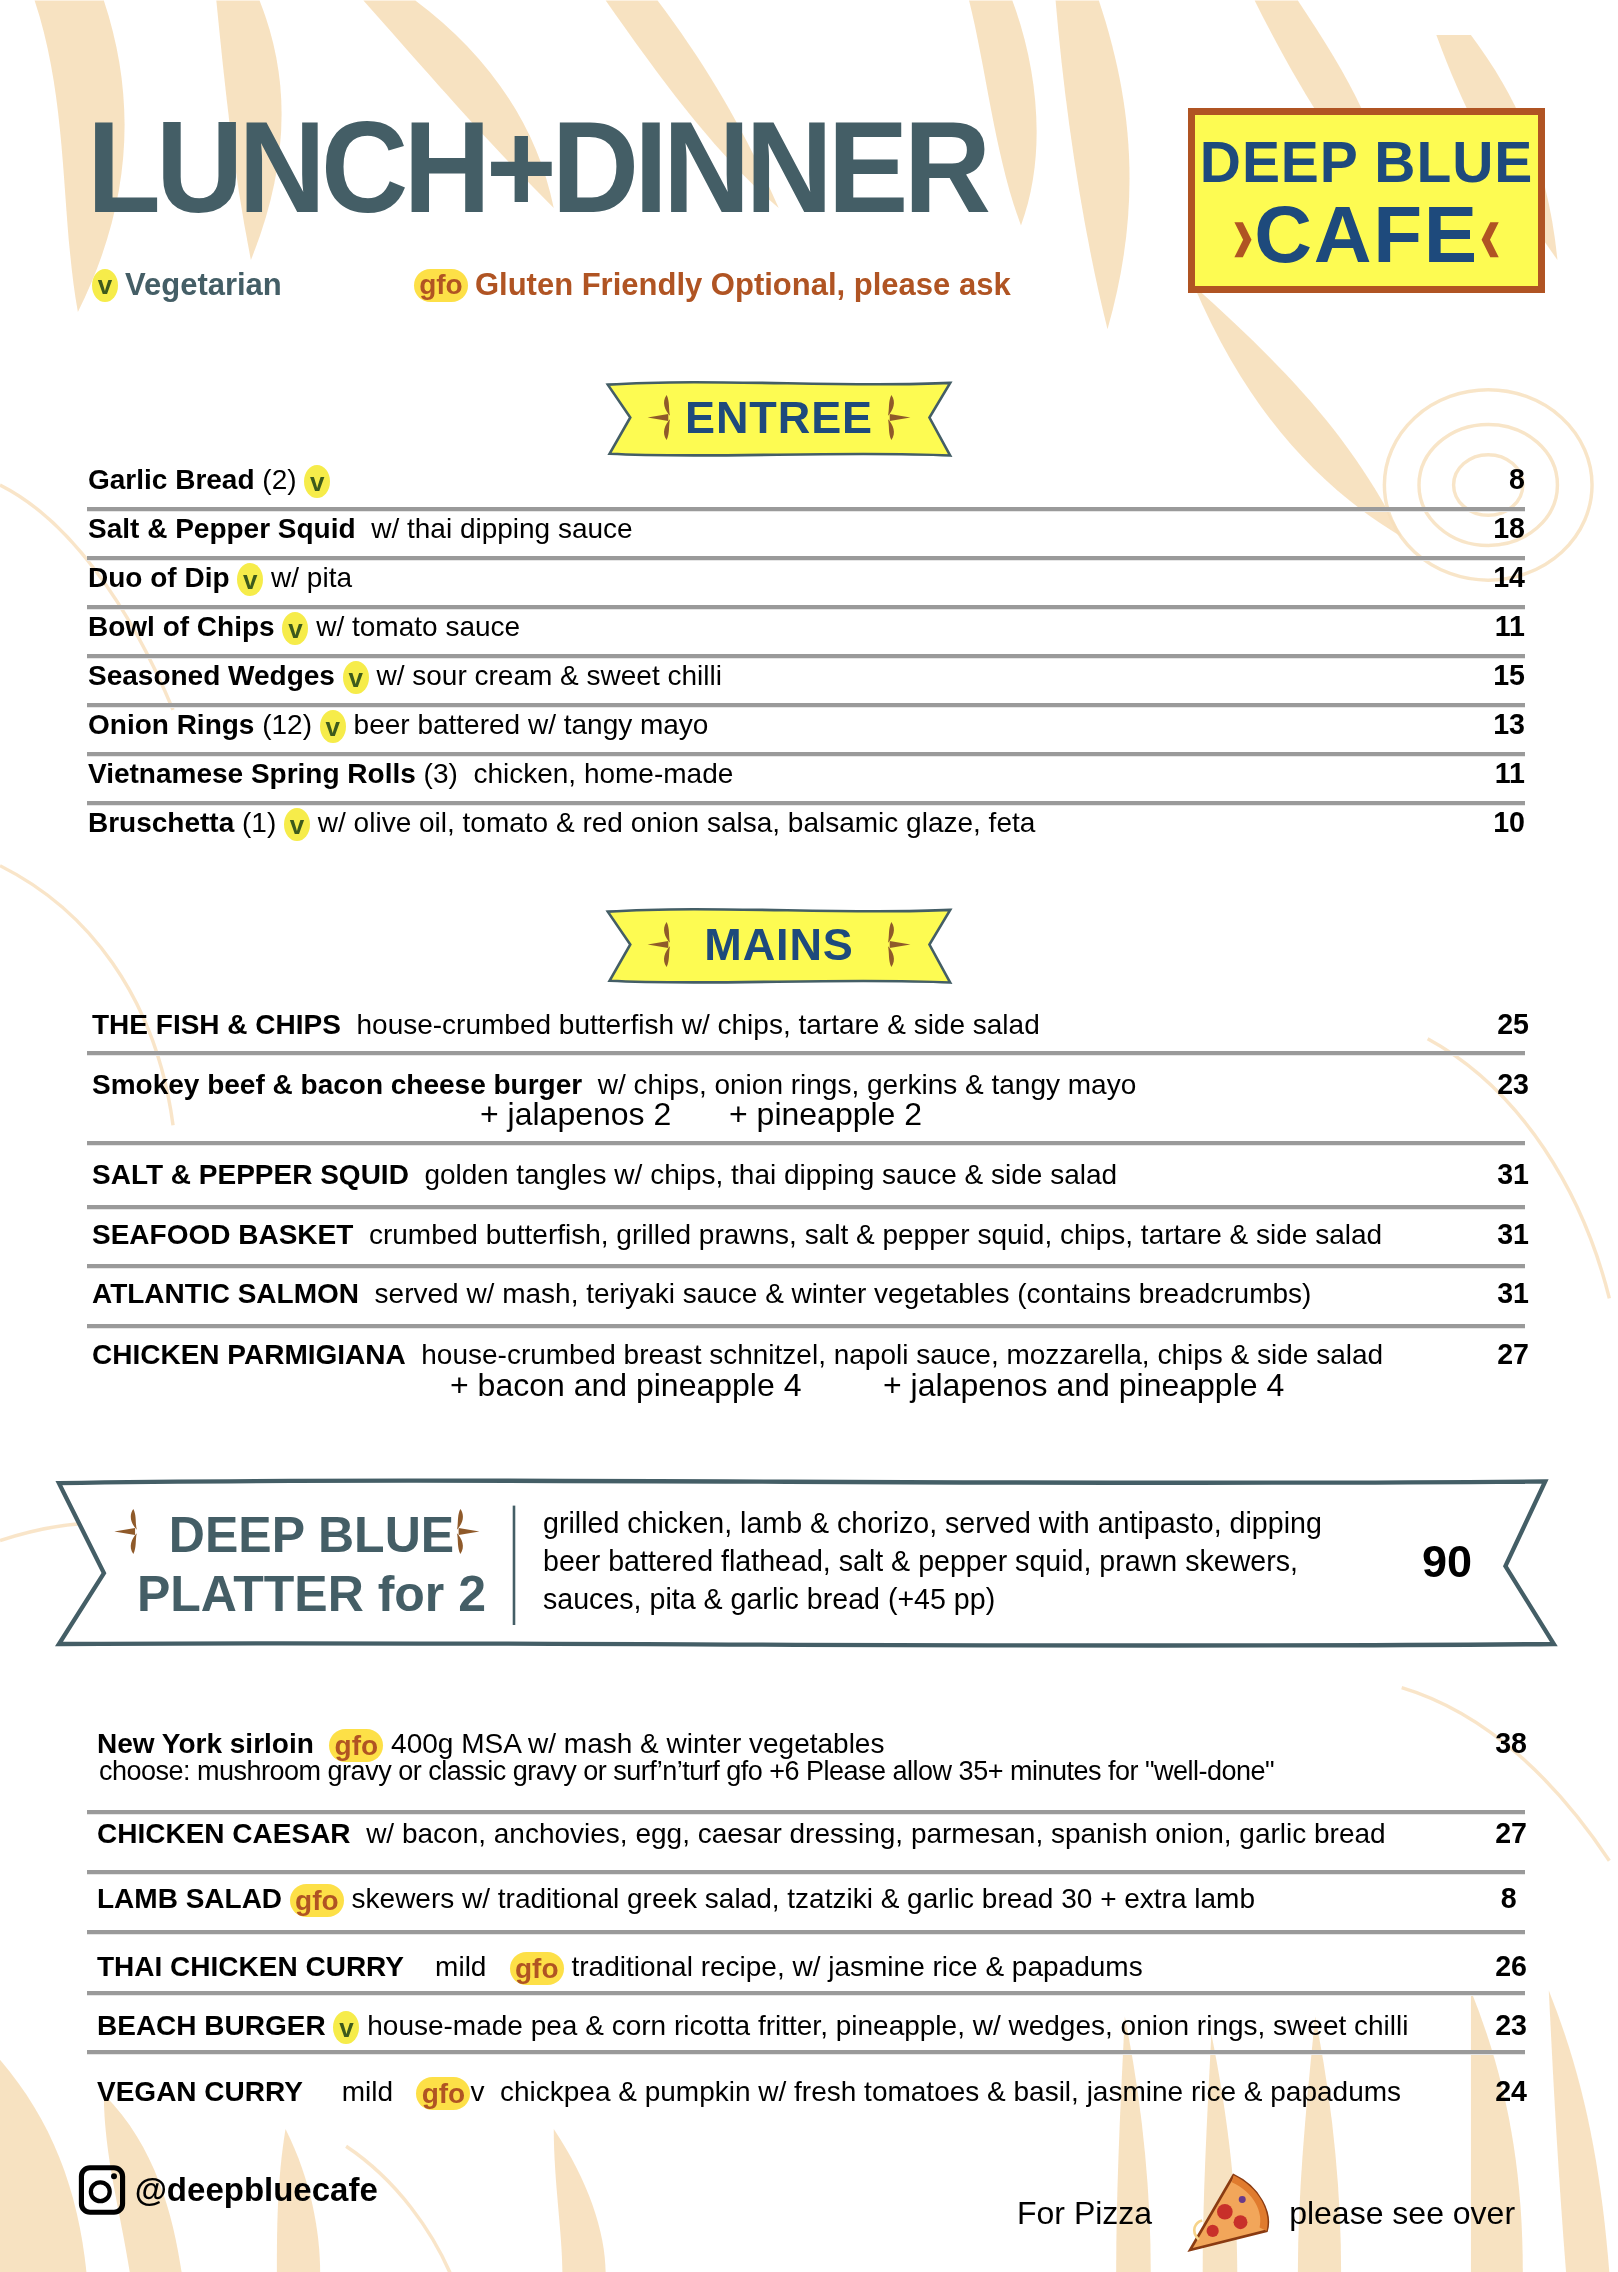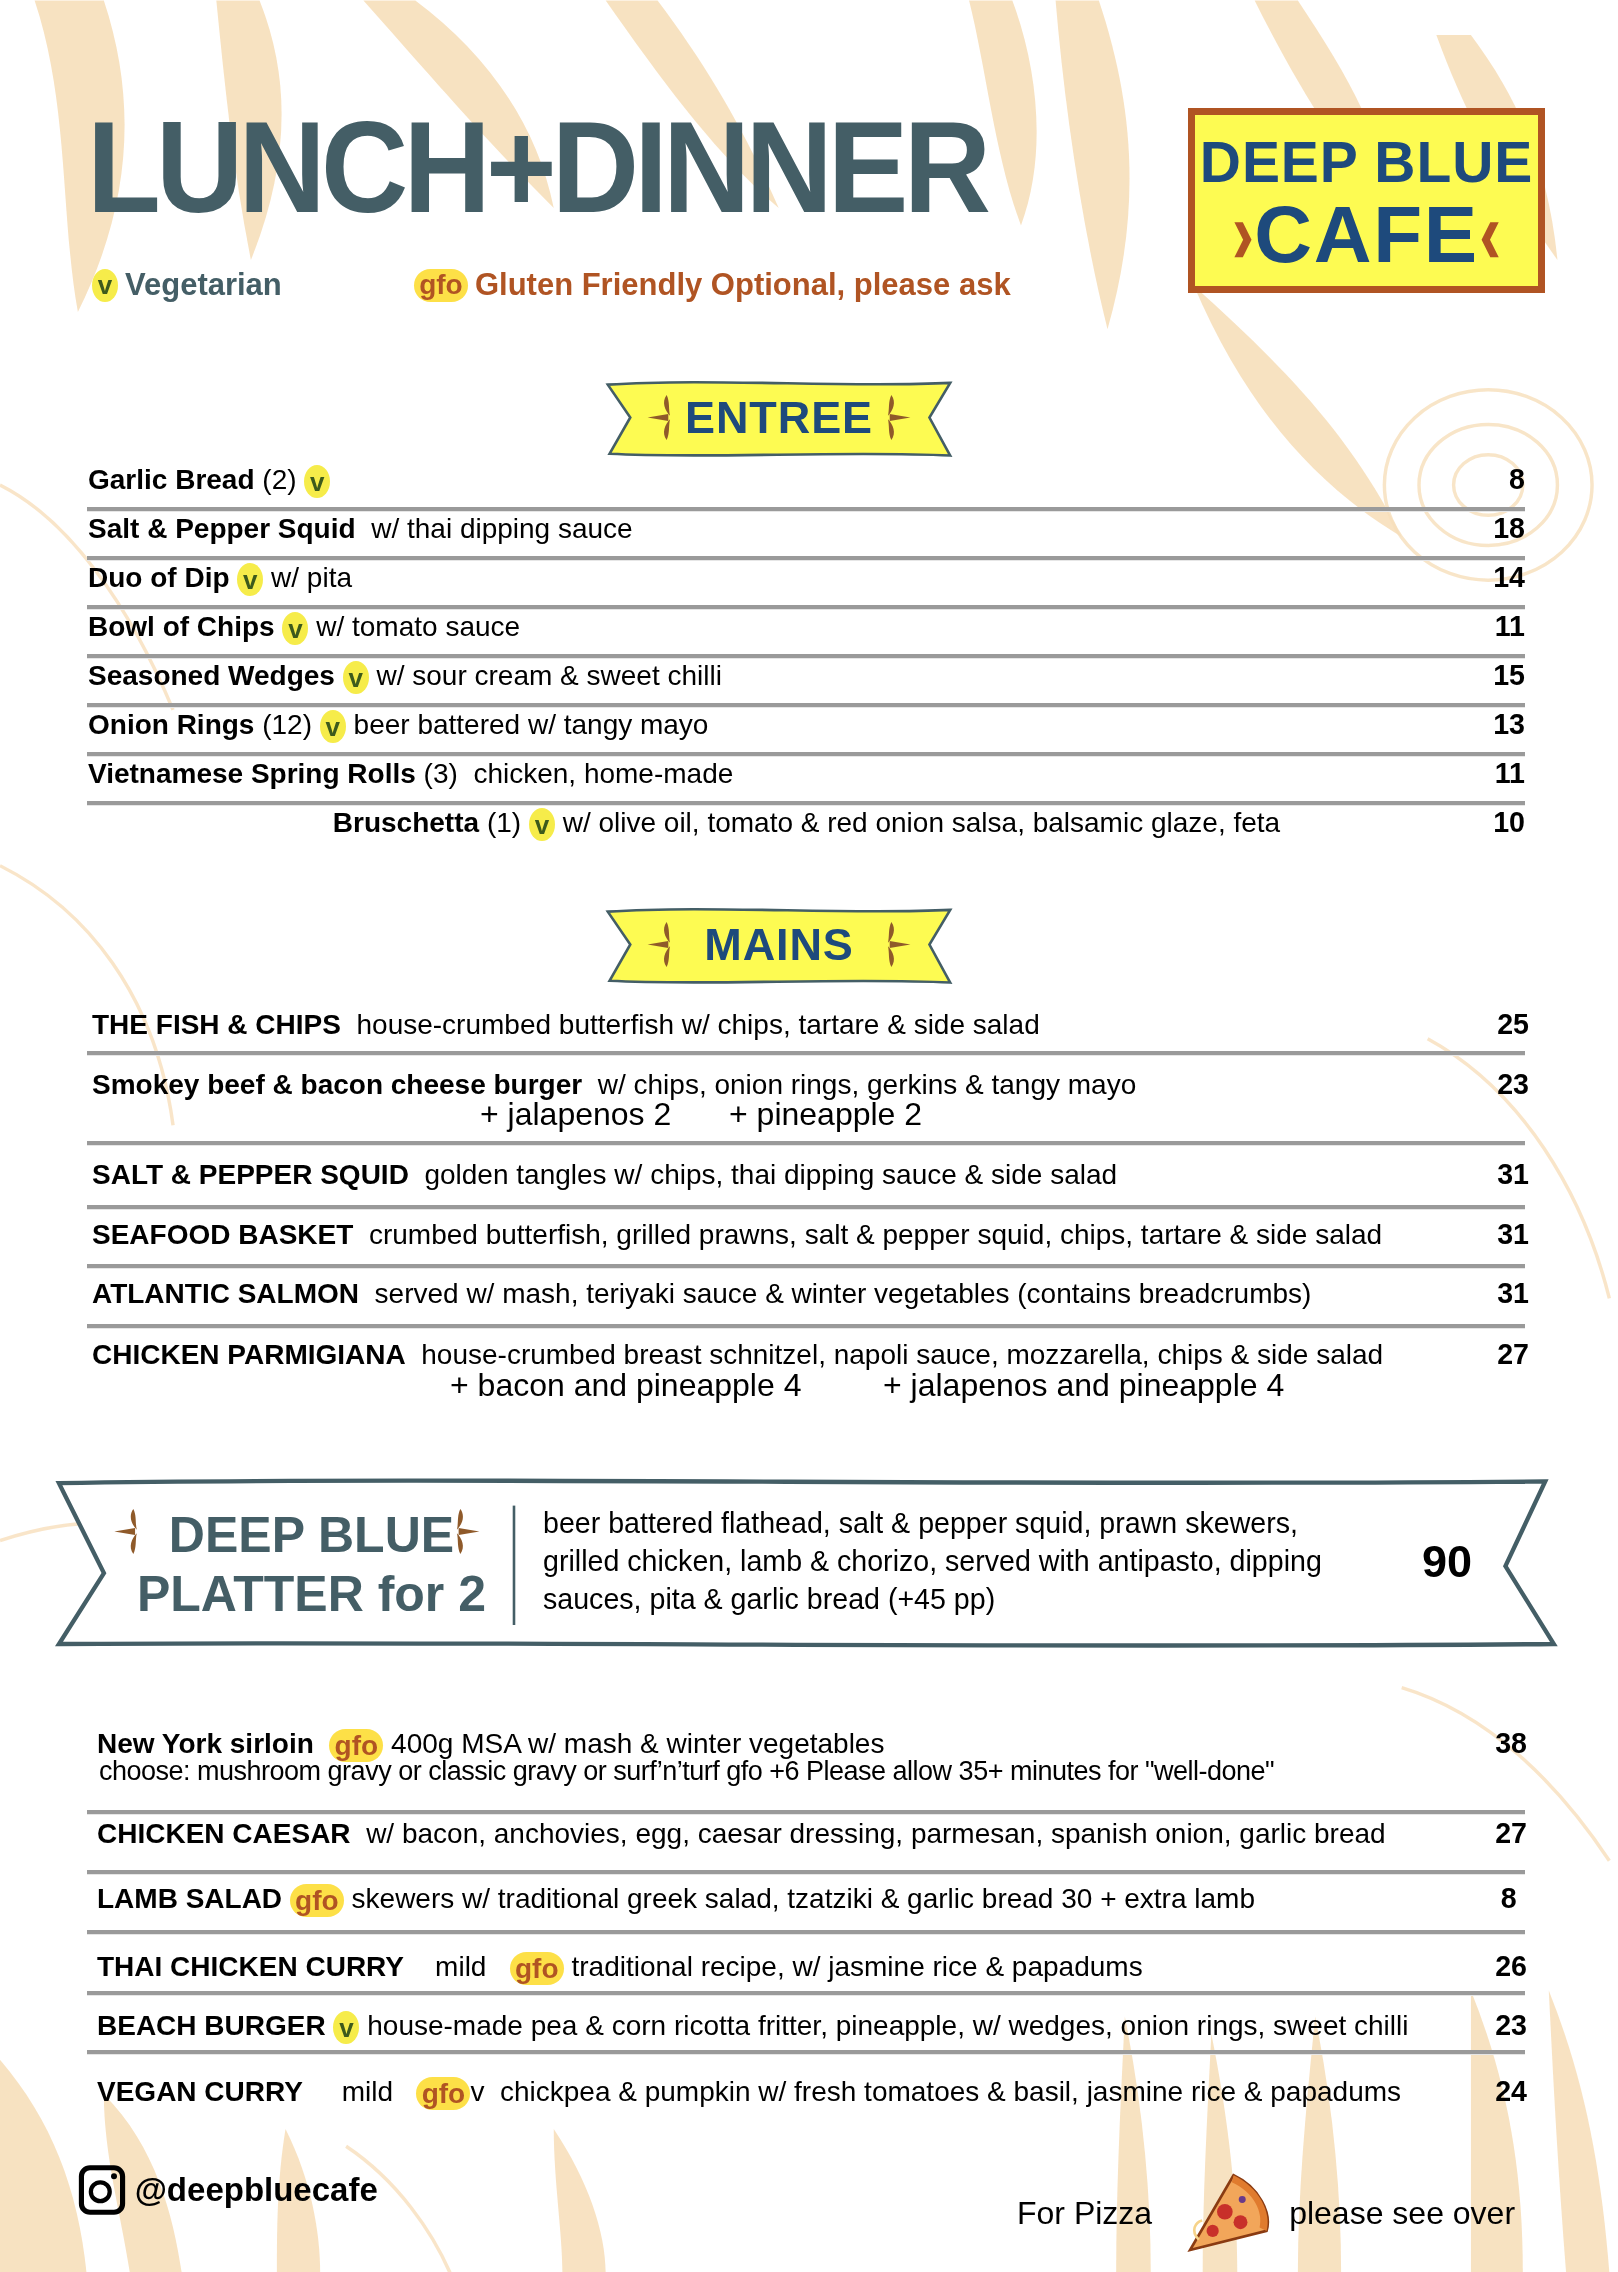--- a/index.html
+++ b/index.html
@@ -152,21 +152,21 @@
   <span class="price">13</span>
 </div>
 <div class="abs divider" style="top:752px;"></div>
 
 <div class="abs row" style="top:756px;">
   <span class="name">Vietnamese Spring Rolls</span> <span>(3)</span>&nbsp; <span class="desc">chicken, home-made</span>
   <span class="price">11</span>
 </div>
 <div class="abs divider" style="top:801px;"></div>
 
-<div class="abs row" style="top:805px;text-align:center;">
+<div class="abs row" style="top:805px;">
   <span class="name">Bruschetta</span> <span>(1)</span> <span class="badge-v">v</span> <span class="desc">w/ olive oil, tomato &amp; red onion salsa, balsamic glaze, feta</span>
   <span class="price">10</span>
 </div>
 
 <div class="abs banner" style="left:604px; top:903px;">
   <svg width="350" height="83" viewBox="0 0 404 96">
     <path d="M4 10 C120 2 280 14 400 8 L376 48 L400 92 C280 86 120 96 6 90 L30 48 Z" fill="#fdfb52" stroke="#445e66" stroke-width="3"></path>
     <g fill="#8f5a2a">
       <path d="M50 48 L74 44 L74 52 Z"></path>
         <path d="M72 22 C66 30 70 40 76 46 C74 38 76 30 72 22 Z"></path>
@@ -228,22 +228,22 @@
     <path d="M494 70 L470 66 L470 74 Z"></path>
       <path d="M472 44 C478 52 474 62 468 68 C470 60 468 52 472 44 Z"></path>
       <path d="M472 96 C478 88 474 78 468 72 C470 80 468 88 472 96 Z"></path>
   </g>
 </svg>
 <div class="abs platter-title">
   <div>DEEP BLUE</div>
   <div>PLATTER for 2</div>
 </div>
 <div class="abs platter-desc">
+  <div>grilled chicken, lamb &amp; chorizo, served with antipasto, dipping</div>
   <div>beer battered flathead, salt &amp; pepper squid, prawn skewers,</div>
-  <div>grilled chicken, lamb &amp; chorizo, served with antipasto, dipping</div>
   <div>sauces, pita &amp; garlic bread  (+45 pp)</div>
 </div>
 <div class="abs platter-price">90</div>
 
 <div class="abs row" style="top:1726px; left:97px; width:1430px;">
   <span class="name">New York sirloin</span>&nbsp; <span class="badge-gfo">gfo</span> <span class="desc">400g MSA w/ mash &amp; winter vegetables</span>
   <span class="price">38</span>
 </div>
 <div class="abs sub" style="left:99px; top:1756px; font-size:27px; letter-spacing:-0.5px;">choose: mushroom gravy or classic gravy  or surf’n’turf  gfo  +6   Please allow 35+ minutes for "well-done"</div>
 <div class="abs divider" style="top:1810px;"></div>

